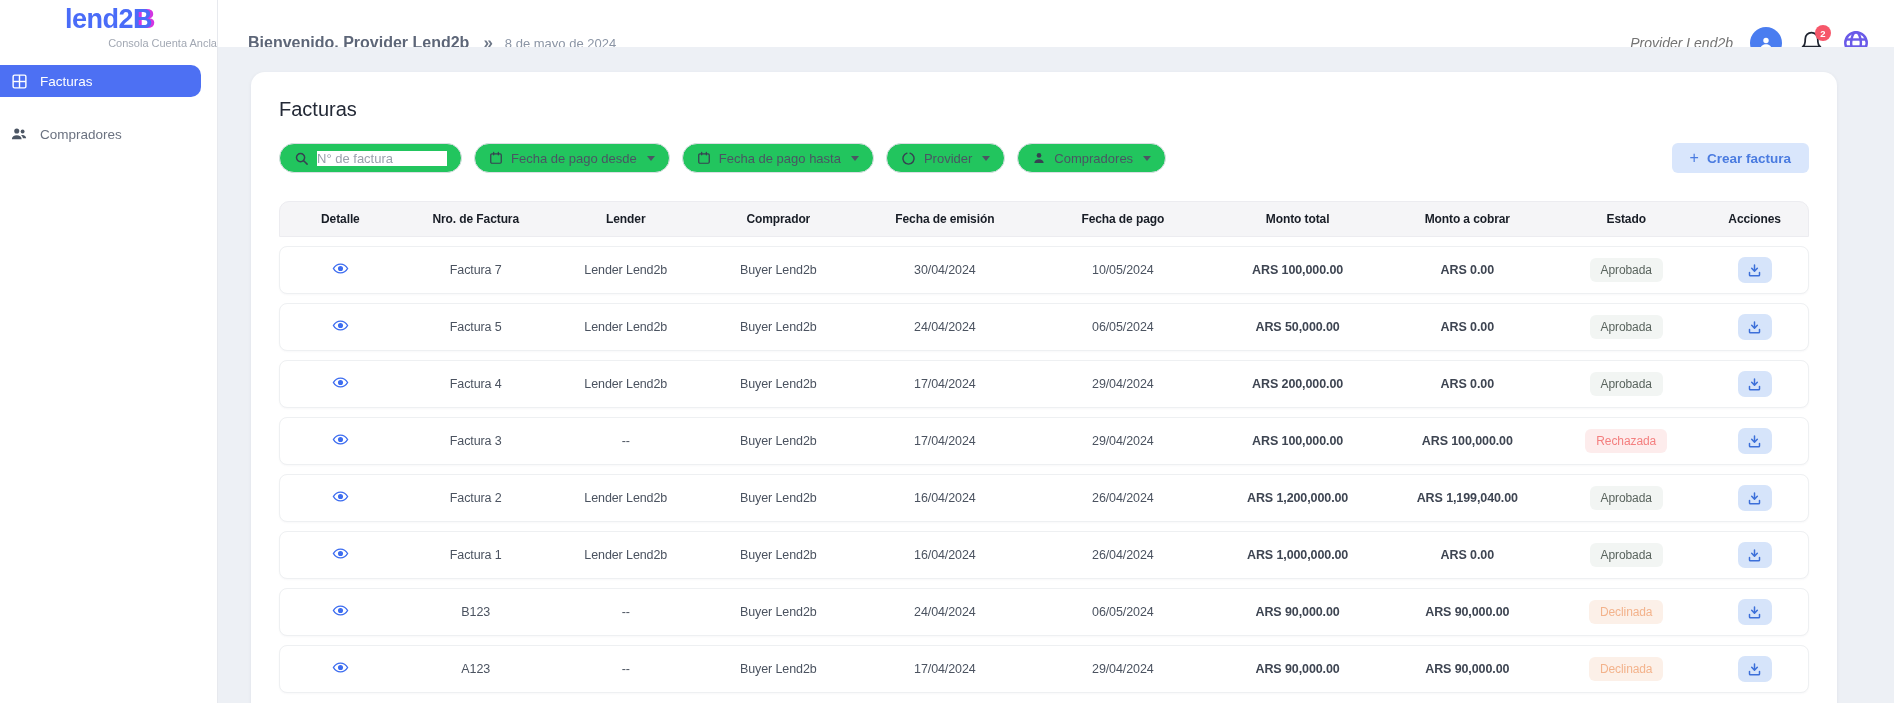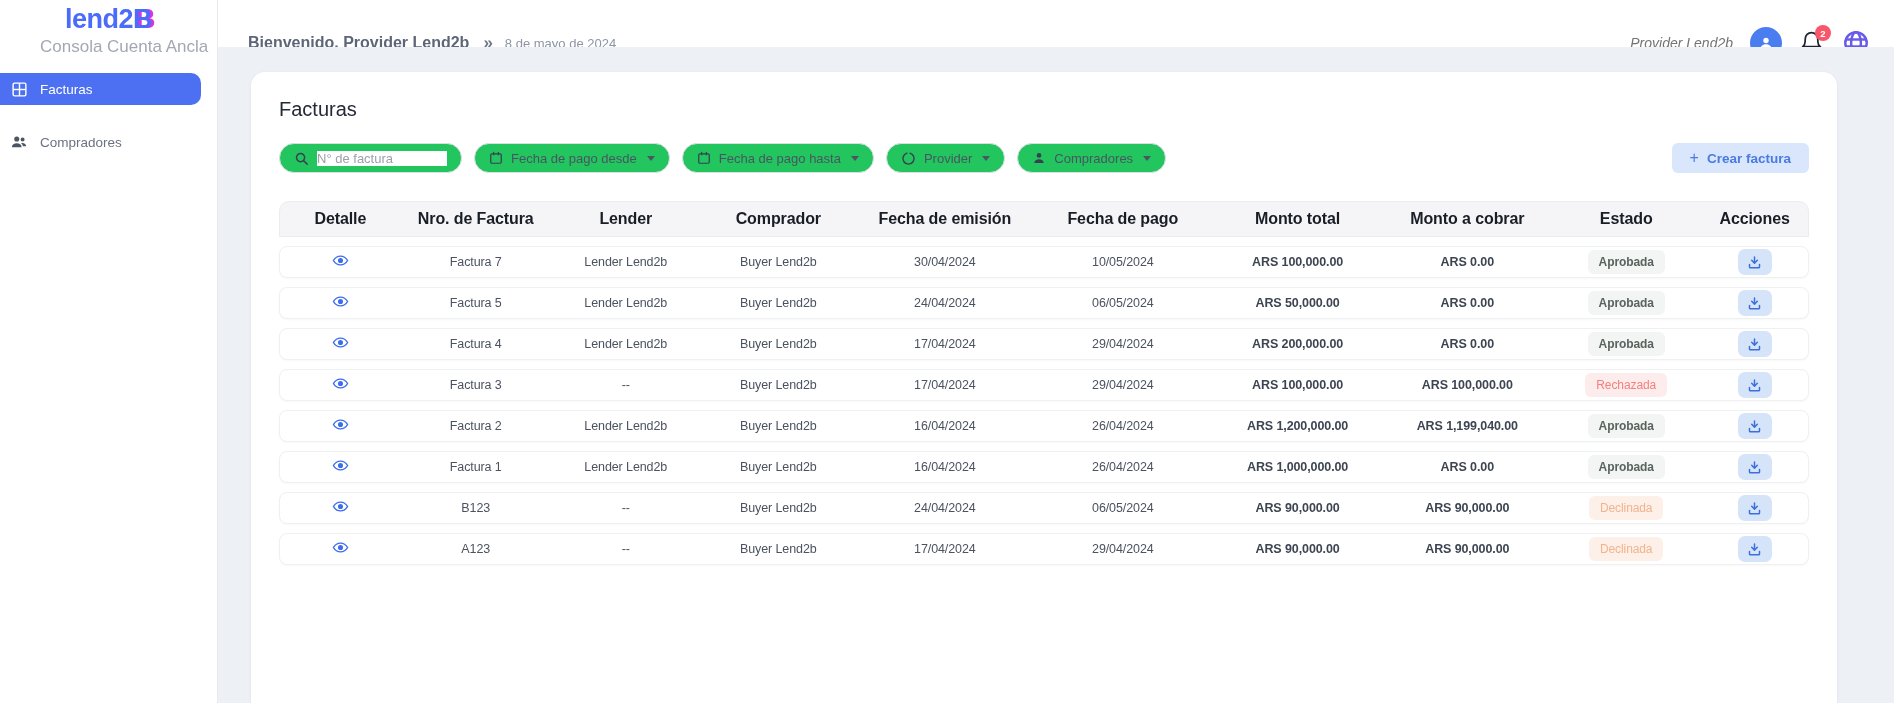--- a/index.html
+++ b/index.html
@@ -5,21 +5,21 @@
   * { margin:0; padding:0; box-sizing:border-box; }
   html,body { width:1894px; height:703px; overflow:hidden; background:#fff;
     font-family:"Liberation Sans", sans-serif; }
 
   
   .sidebar { position:absolute; left:0; top:0; width:218px; height:703px;
     background:#fff; border-right:1px solid #e7e9ee; z-index:5; }
   .logo { text-align:center; padding-top:4px; font-size:27px; font-weight:700;
     color:#4a6cf8; letter-spacing:-0.5px; }
   .logo .logo-b { position:relative; color:#4a6cf8; text-shadow:3px 0 0 #d435e2; }
-  .logo-subtitle { text-align:left; font-size:17px; color:#a2a8b3; margin-top:2px;margin-left:40px; }
+  .logo-subtitle { text-align:right; font-size:11px; color:#a2a8b3; margin-top:2px;margin-left:40px; }
   .nav { margin-top:16px; }
   .nav-item { display:flex; align-items:center; gap:12px; height:32px;
     margin:0 16px 21px 0; padding-left:10px; border-radius:0 10px 10px 0;
     font-size:13.5px; color:#6b7280; cursor:pointer; }
   .nav-item.active { background:#4d70f3; color:#fff; }
   .nav-item .nicon { width:18px; height:18px; flex:0 0 18px; display:flex;
     align-items:center; justify-content:center; }
 
   
   .topbar { position:absolute; left:218px; right:0; top:0; height:47px;
@@ -62,29 +62,29 @@
     font-family:"Liberation Sans", sans-serif; }
   .create-btn .plus { font-size:16px; font-weight:400; }
 
   
   .table { margin-top:28px; letter-spacing:-0.1px; }
   .grid-cols { display:grid;
     grid-template-columns:0.95fr 1.18fr 1.18fr 1.22fr 1.4fr 1.4fr 1.35fr 1.32fr 1.18fr 0.84fr;
     align-items:center; }
   .thead { height:36px; background:#f5f5f7; border:1px solid #ececf0;
     border-radius:10px 10px 0 0; }
-  .th { text-align:center; font-size:16px; font-weight:700; color:#181d26; }
-  .trow { height:32px; margin-top:9px; background:#fff; border:1px solid #eef0f2;
+  .th { text-align:center; font-size:12px; font-weight:700; color:#181d26; }
+  .trow { height:48px; margin-top:9px; background:#fff; border:1px solid #eef0f2;
     border-radius:8px; box-shadow:0 1px 2px rgba(30,40,70,.03); }
   .td { text-align:center; font-size:12.5px; color:#4b5360; }
   .td.money { font-weight:700; color:#3e4552; }
   .eye-btn { background:none; border:none; cursor:pointer; display:inline-flex;
     align-items:center; justify-content:center; }
   .badge { display:inline-block; padding:5px 11px; border-radius:6px; font-size:12px; }
-  .badge.approved { background:#f2f5f3; color:#5a645e;font-weight:bold; }
+  .badge.approved { background:#f2f5f3; color:#5a645e; }
   .badge.rejected { background:#fdecec; color:#f47f7f; }
   .badge.declined { background:#fcf0e8; color:#f3b38c; }
   .dl-btn { width:34px; height:26px; border:none; border-radius:7px; background:#d6e4fa;
     cursor:pointer; display:inline-flex; align-items:center; justify-content:center; }
 </style>
 </head>
 <body>
 
 <aside class="sidebar">
   <div class="logo"><span>lend2</span><span class="logo-b">B</span></div>

